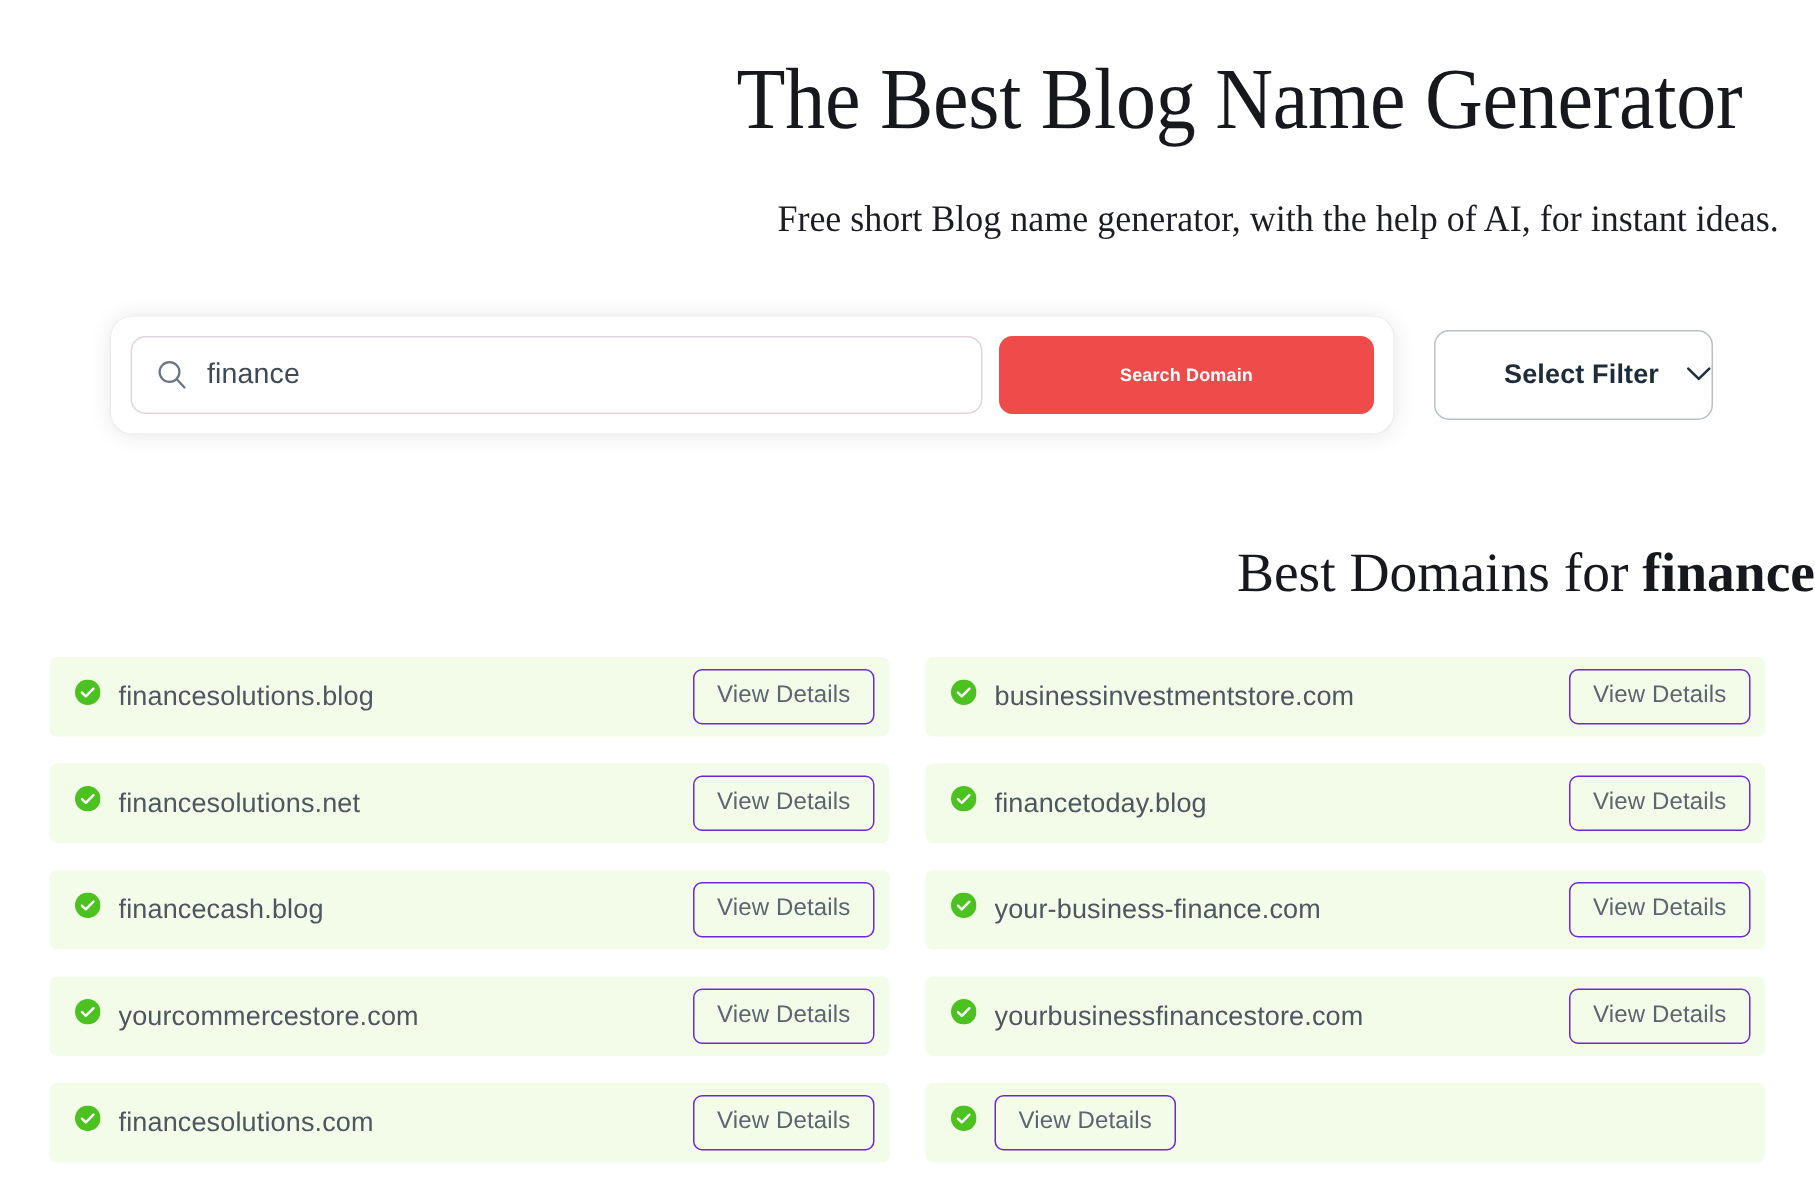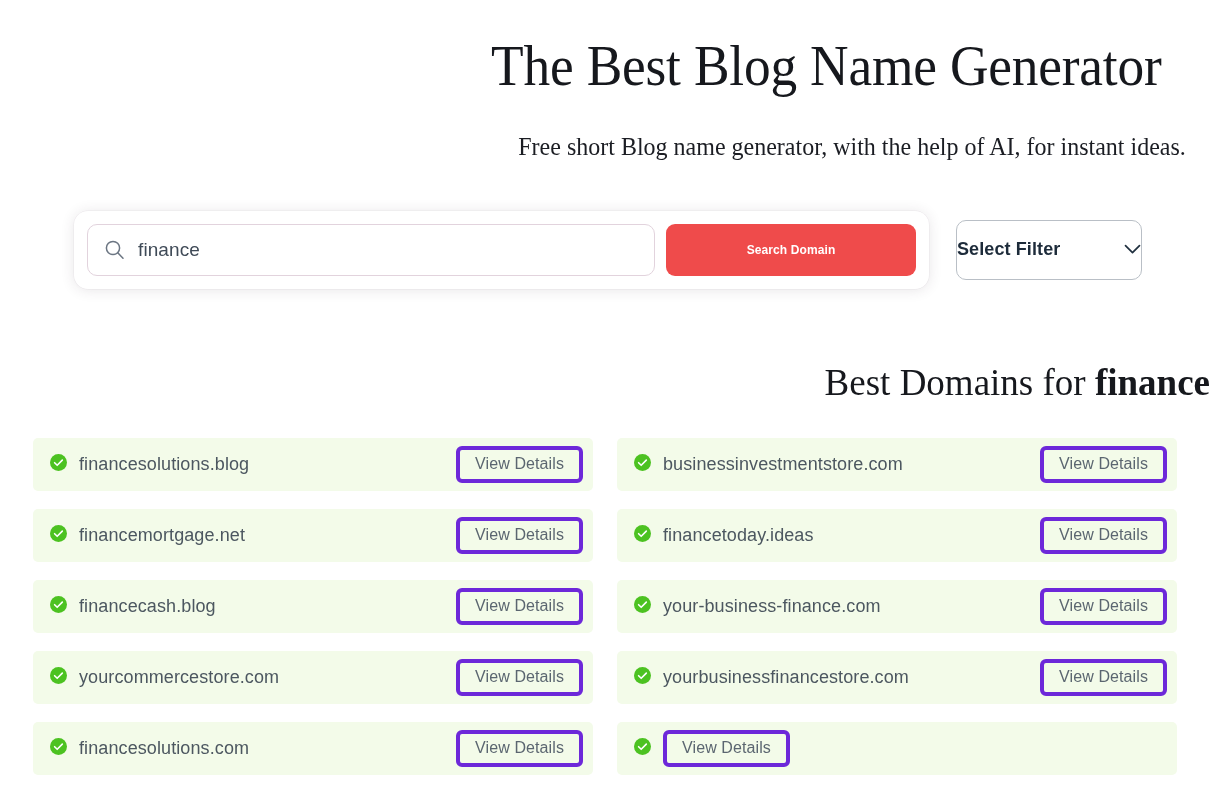--- a/index.html
+++ b/index.html
@@ -111,21 +111,21 @@
 
   .filter-btn {
     margin-left: 27px;
     width: 186px;
     height: 60px;
     background: #ffffff;
     border: 1px solid #b9bfc6;
     border-radius: 10px;
     display: flex;
     align-items: center;
-    justify-content: space-between;
+    justify-content: flex-end;
     gap: 18px;
     cursor: pointer;
   }
 
   .filter-btn-label {
     font-family: "Liberation Sans", sans-serif;
     font-size: 18px;
     font-weight: 700;
     color: #1d2b3a;
     letter-spacing: 0.1px;
@@ -171,21 +171,21 @@
     color: #4c5760;
     letter-spacing: 0.1px;
     flex: 1 1 auto;
     white-space: nowrap;
     overflow: hidden;
   }
 
   .view-details-btn {
     flex: 0 0 auto;
     background: transparent;
-    border: 4px solid #6d28d9;
+    border: 1px solid #6d28d9;
     border-radius: 6px;
     height: 37px;
     padding: 0 15px;
     font-family: "Liberation Sans", sans-serif;
     font-size: 16px;
     color: #5b6670;
     cursor: pointer;
     letter-spacing: 0.1px;
   }
 </style>
@@ -252,31 +252,31 @@
       <button class="view-details-btn">View Details</button>
     </div>
 
     <div class="result-row">
       <span class="check-icon">
         <svg width="17" height="17" viewBox="0 0 17 17">
             <circle cx="8.5" cy="8.5" r="8.5" fill="#4cc221"></circle>
             <path d="M4.6 8.7l2.6 2.6 5.1-5.2" stroke="#fff" stroke-width="1.6" fill="none" stroke-linecap="round" stroke-linejoin="round"></path>
           </svg>
       </span>
-      <span class="domain-name">financemortgage.net</span>
-      <button class="view-details-btn">View Details</button>
-    </div>
-    <div class="result-row">
-      <span class="check-icon">
-        <svg width="17" height="17" viewBox="0 0 17 17">
-            <circle cx="8.5" cy="8.5" r="8.5" fill="#4cc221"></circle>
-            <path d="M4.6 8.7l2.6 2.6 5.1-5.2" stroke="#fff" stroke-width="1.6" fill="none" stroke-linecap="round" stroke-linejoin="round"></path>
-          </svg>
-      </span>
-      <span class="domain-name">financetoday.ideas</span>
+      <span class="domain-name">financesolutions.net</span>
+      <button class="view-details-btn">View Details</button>
+    </div>
+    <div class="result-row">
+      <span class="check-icon">
+        <svg width="17" height="17" viewBox="0 0 17 17">
+            <circle cx="8.5" cy="8.5" r="8.5" fill="#4cc221"></circle>
+            <path d="M4.6 8.7l2.6 2.6 5.1-5.2" stroke="#fff" stroke-width="1.6" fill="none" stroke-linecap="round" stroke-linejoin="round"></path>
+          </svg>
+      </span>
+      <span class="domain-name">financetoday.blog</span>
       <button class="view-details-btn">View Details</button>
     </div>
 
     <div class="result-row">
       <span class="check-icon">
         <svg width="17" height="17" viewBox="0 0 17 17">
             <circle cx="8.5" cy="8.5" r="8.5" fill="#4cc221"></circle>
             <path d="M4.6 8.7l2.6 2.6 5.1-5.2" stroke="#fff" stroke-width="1.6" fill="none" stroke-linecap="round" stroke-linejoin="round"></path>
           </svg>
       </span>

